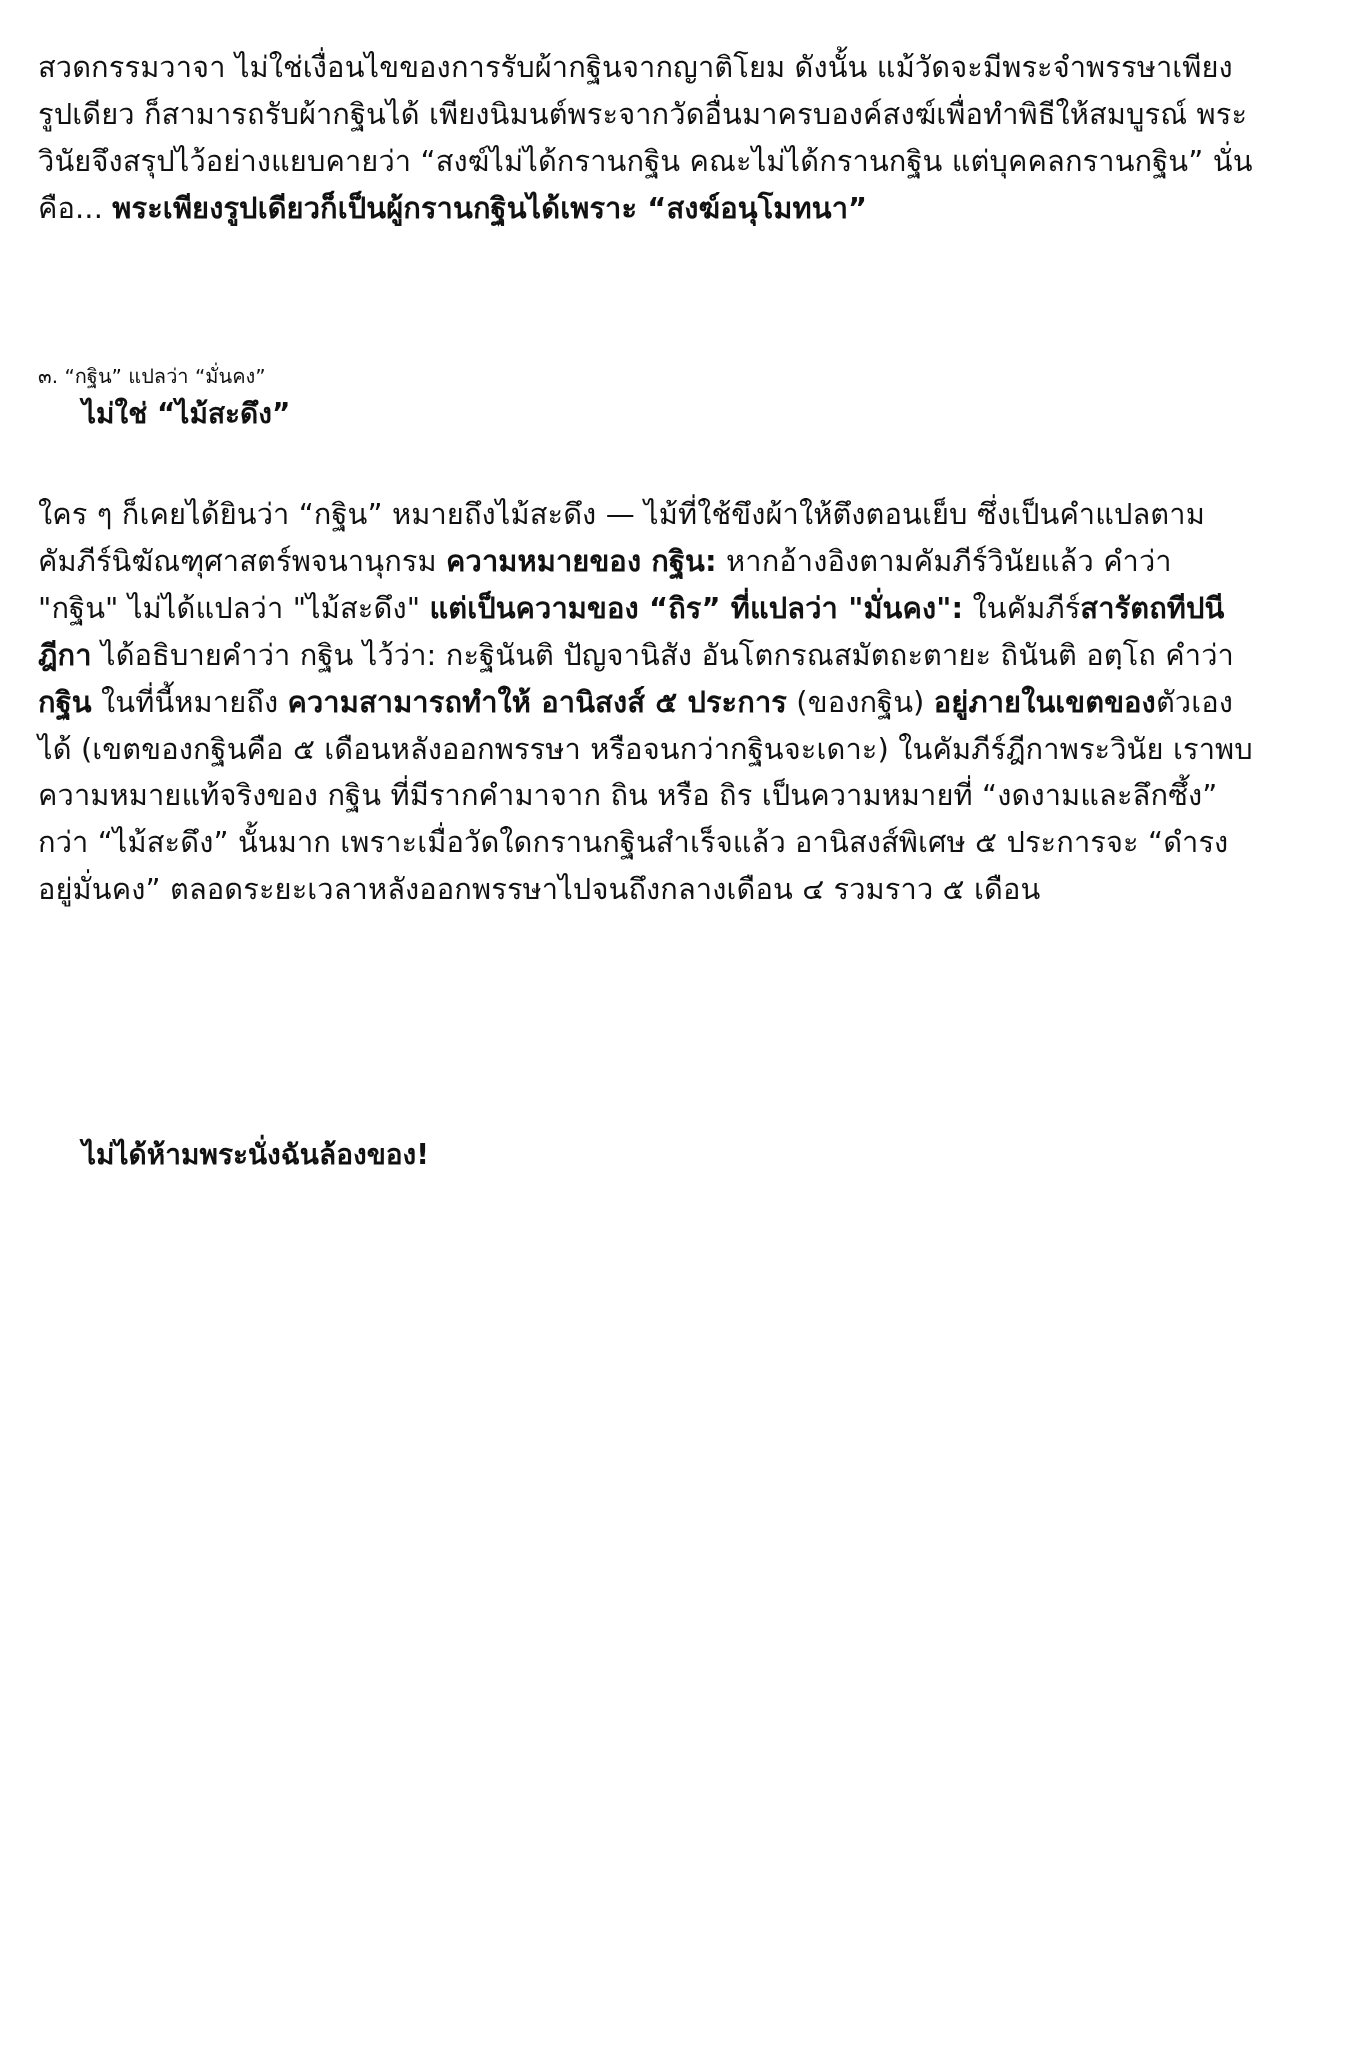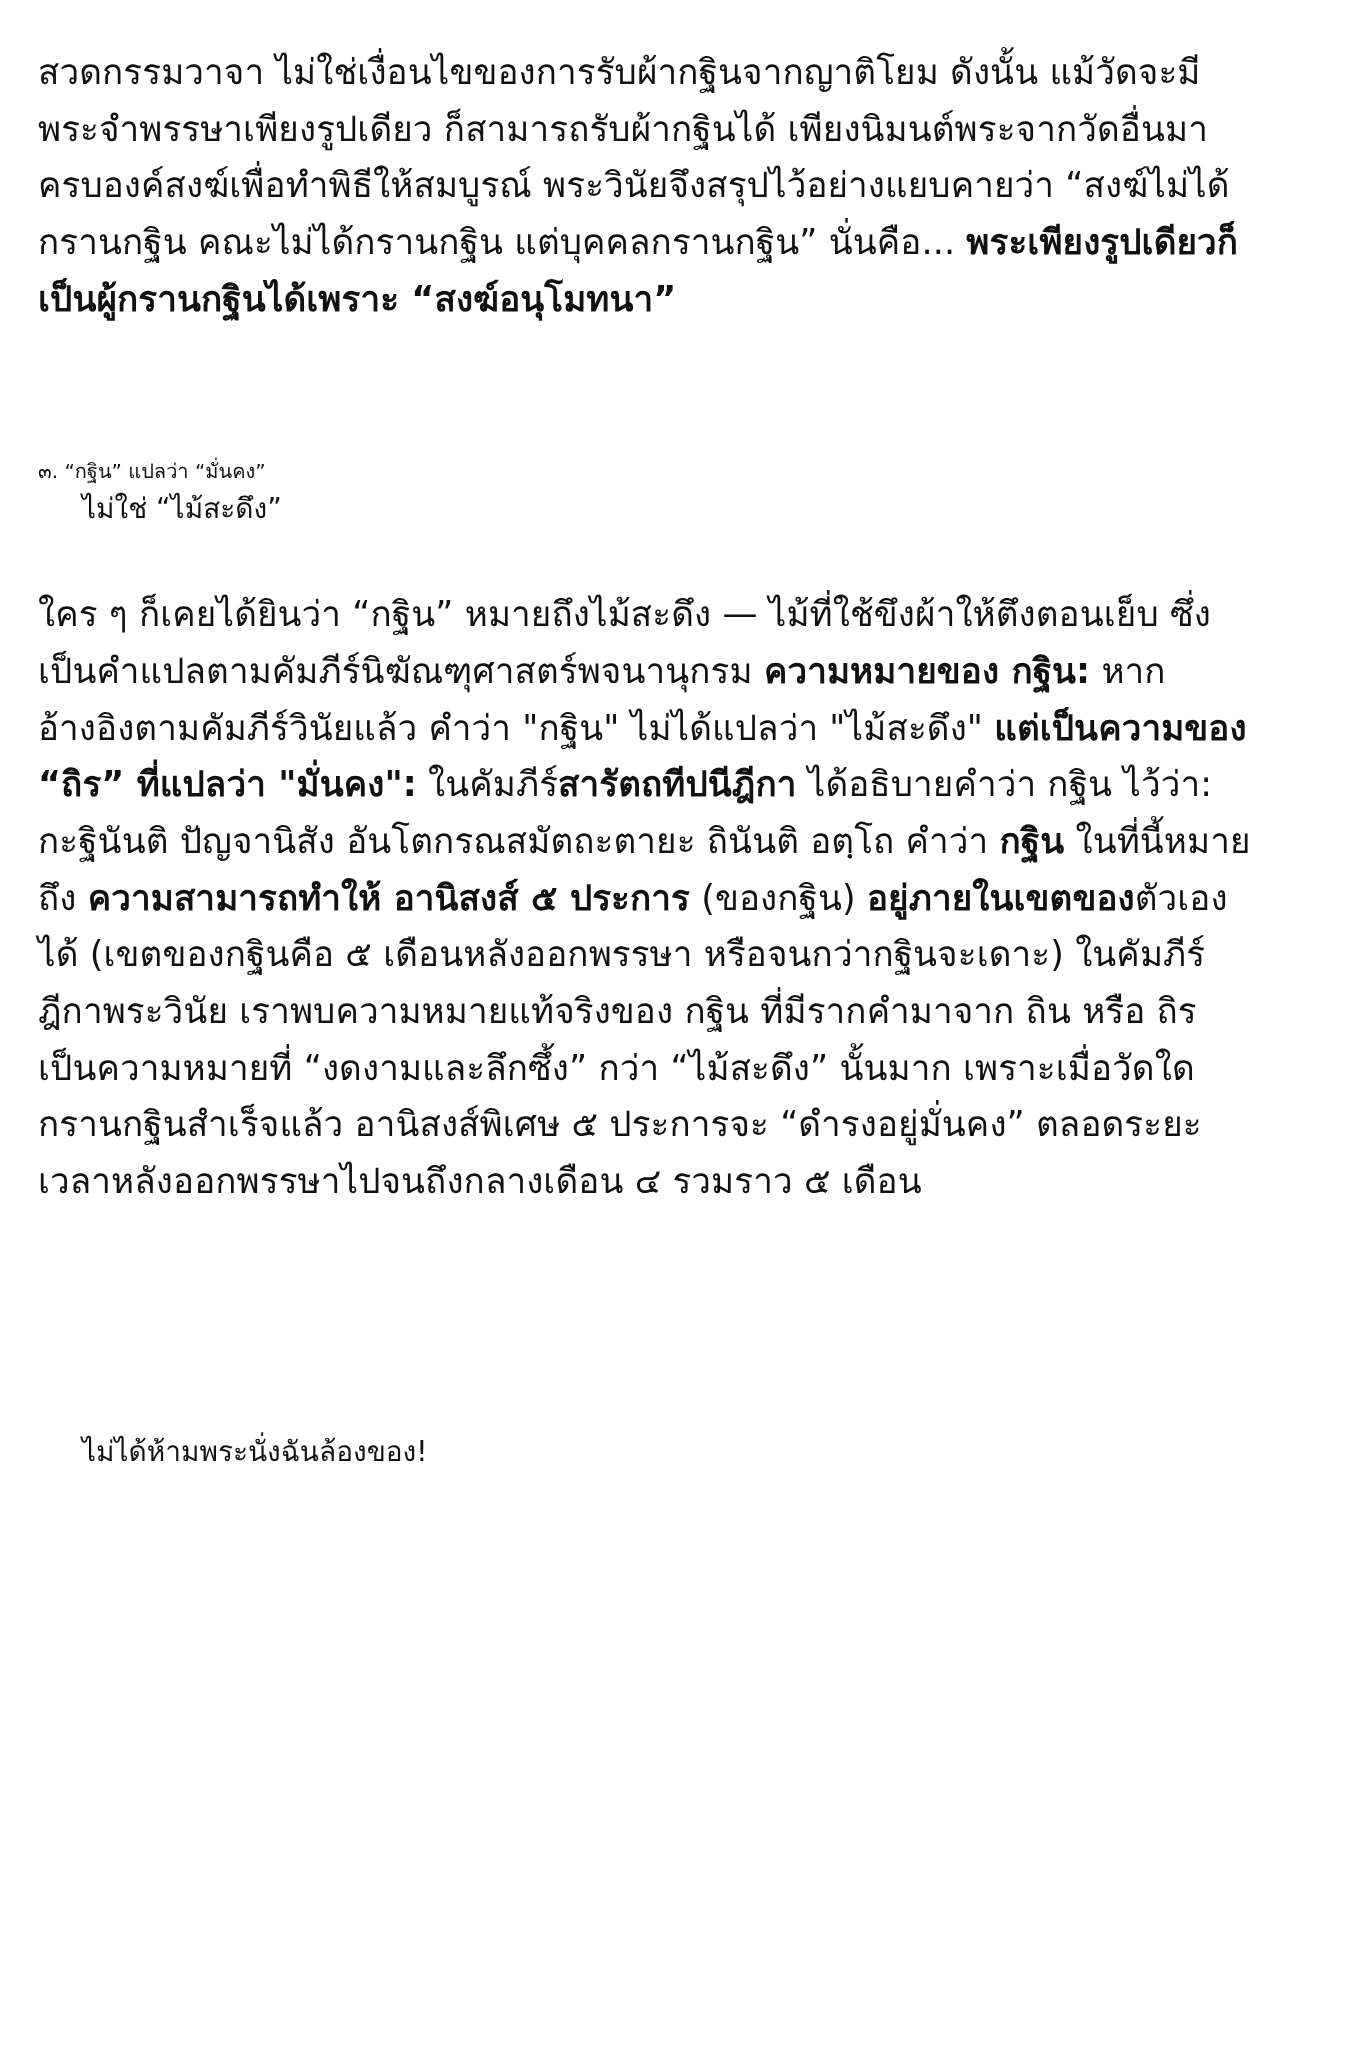--- a/index.html
+++ b/index.html
@@ -13,21 +13,21 @@
   }
   .page {
     position: relative;
     width: 1369px;
     min-height: 2048px;
     box-sizing: border-box;
     padding: 44px 108px 40px 38px;
     background: #ffffff;
   }
   .para {
-    font-size: 35px;
+    font-size: 29px;
     line-height: 1.62;
     margin: 0 0 0 0;
     text-align: left;
     letter-spacing: 0.1px;
   }
   .para + .para {
     margin-top: 26px;
   }
   .b { font-weight: 700; }
   .i { }
@@ -35,21 +35,21 @@
   .spacer-xl { height: 128px; }
   .spacer-md { height: 54px; }
   .heading {
     font-size: 20px;
     font-weight: 400;
     line-height: 1.6;
     margin: 0;
   }
   .heading-sub {
     font-size: 28px;
-    font-weight: 400;
+    font-weight: 700;
     line-height: 1.6;
     margin: 0;
     padding-left: 44px;
   }
 </style>
 </head>
 <body>
 
 <div class="page">
 

